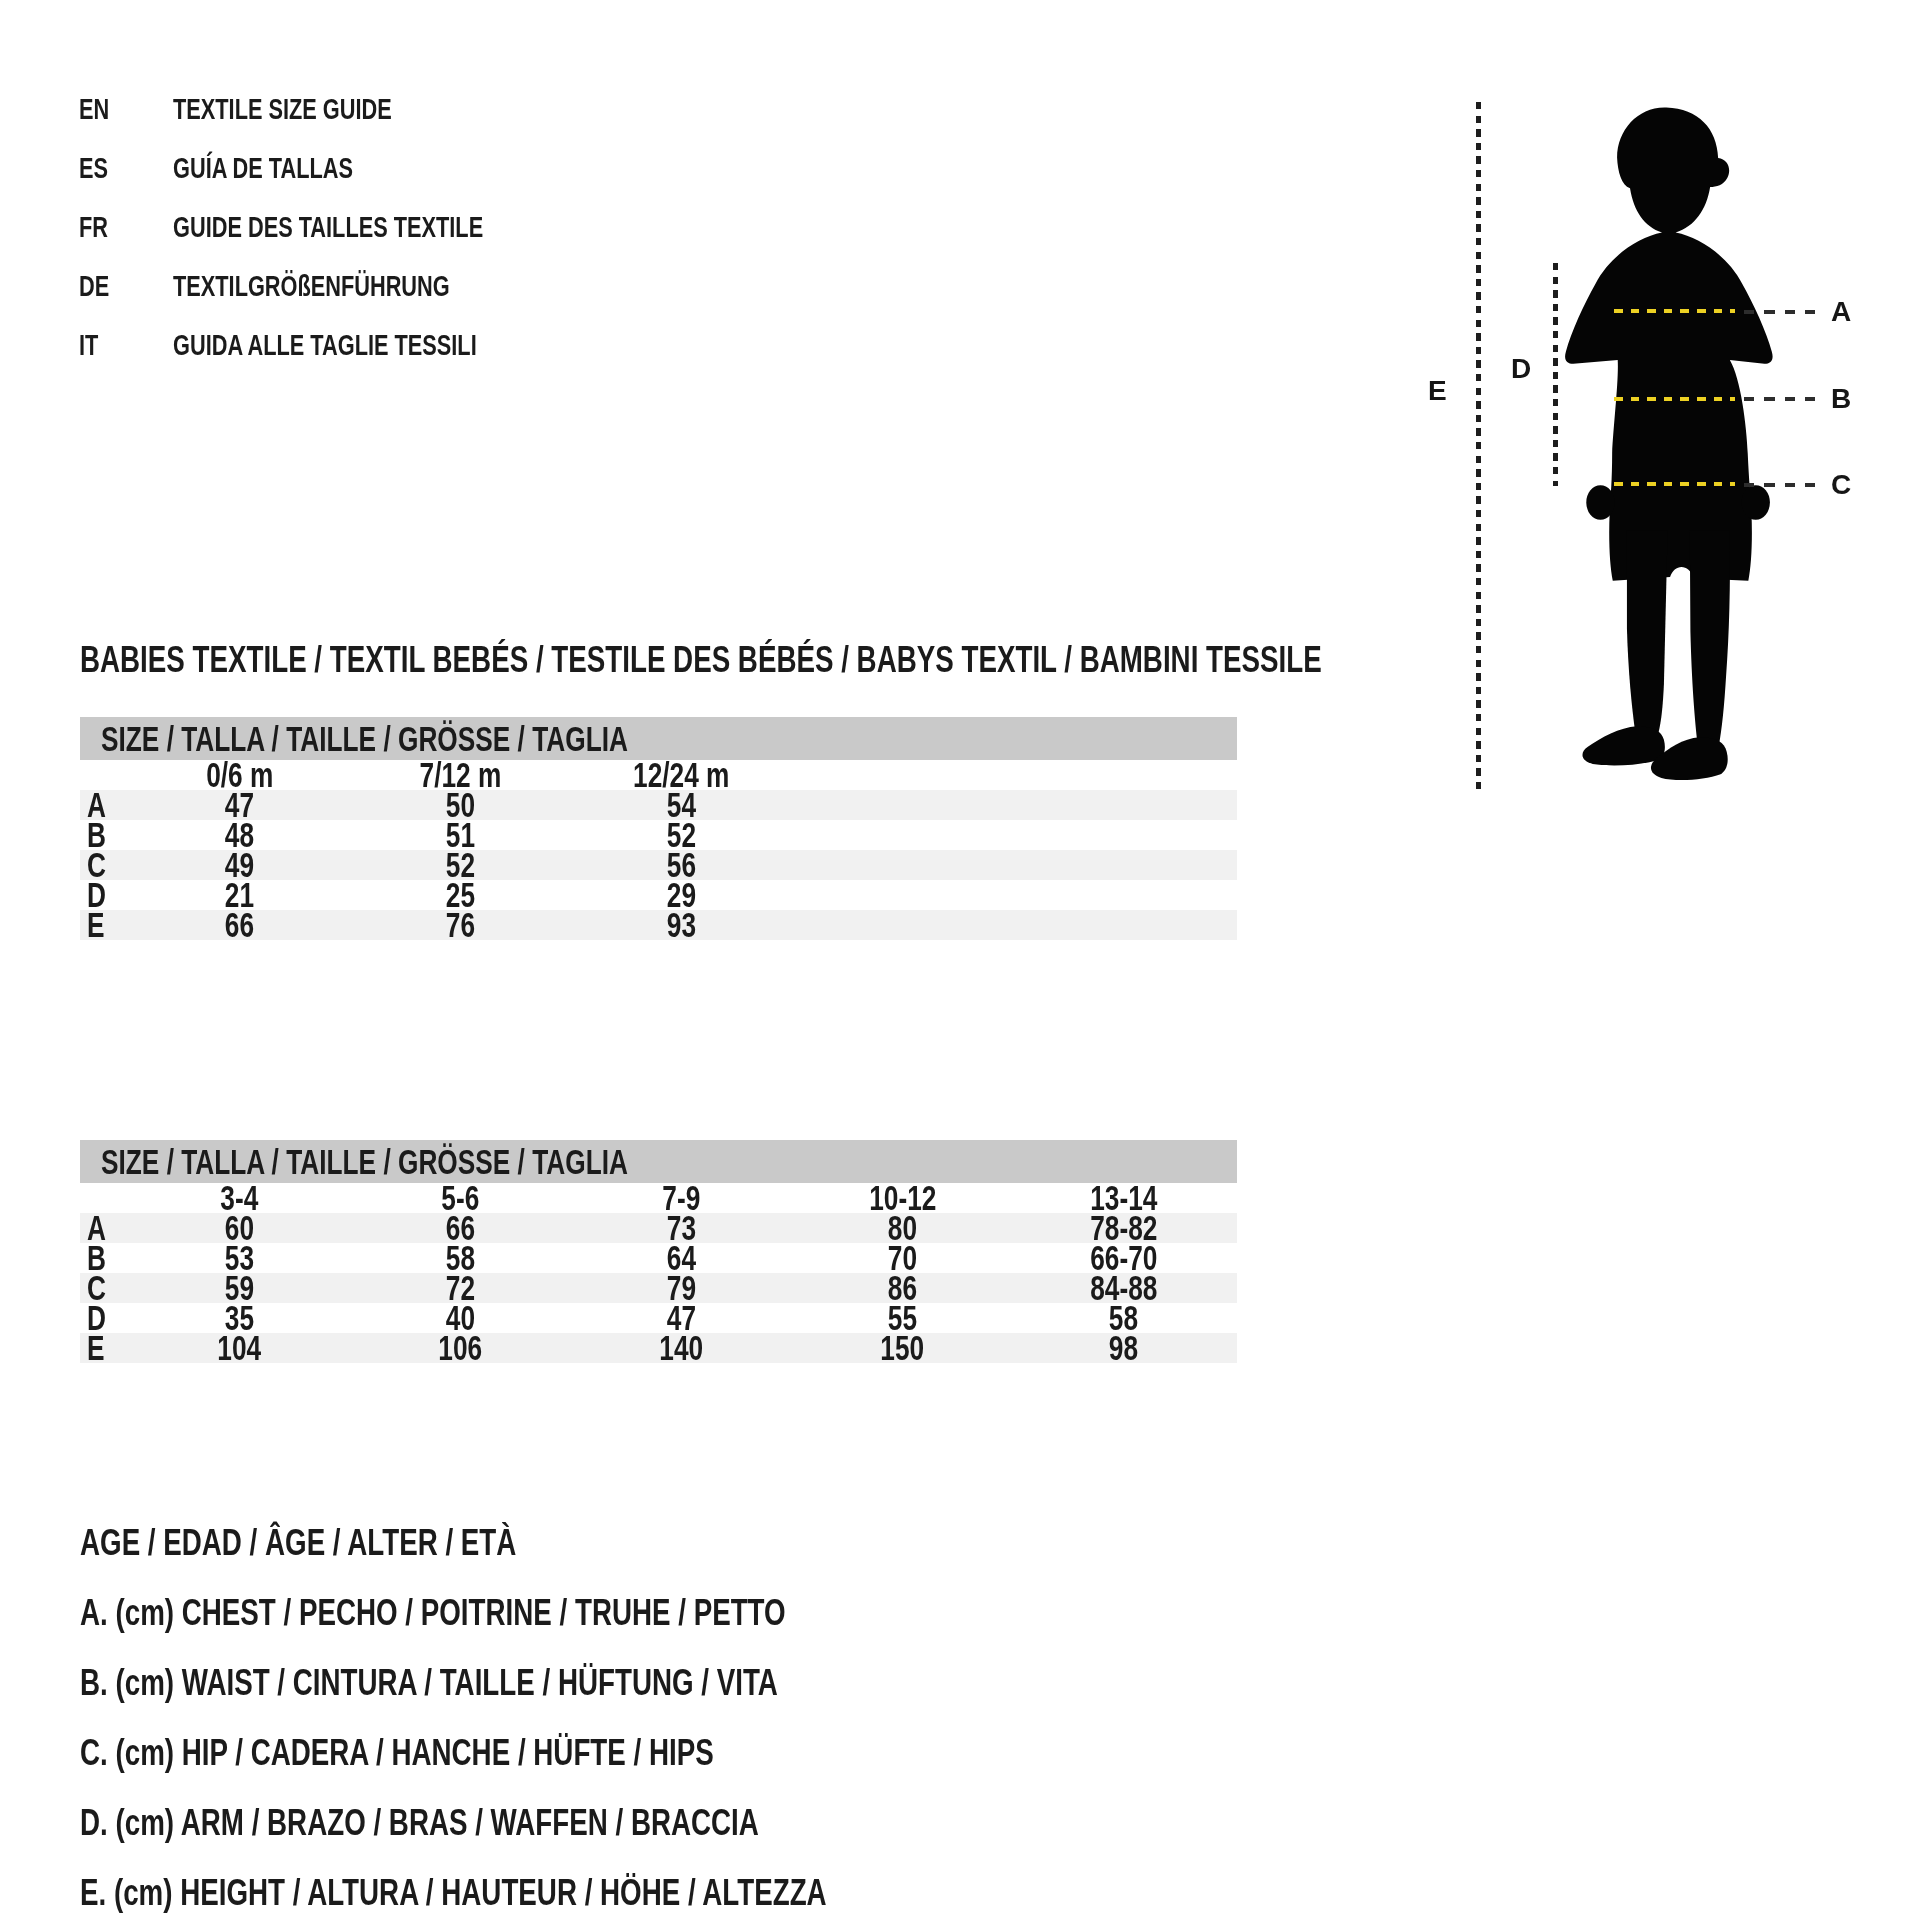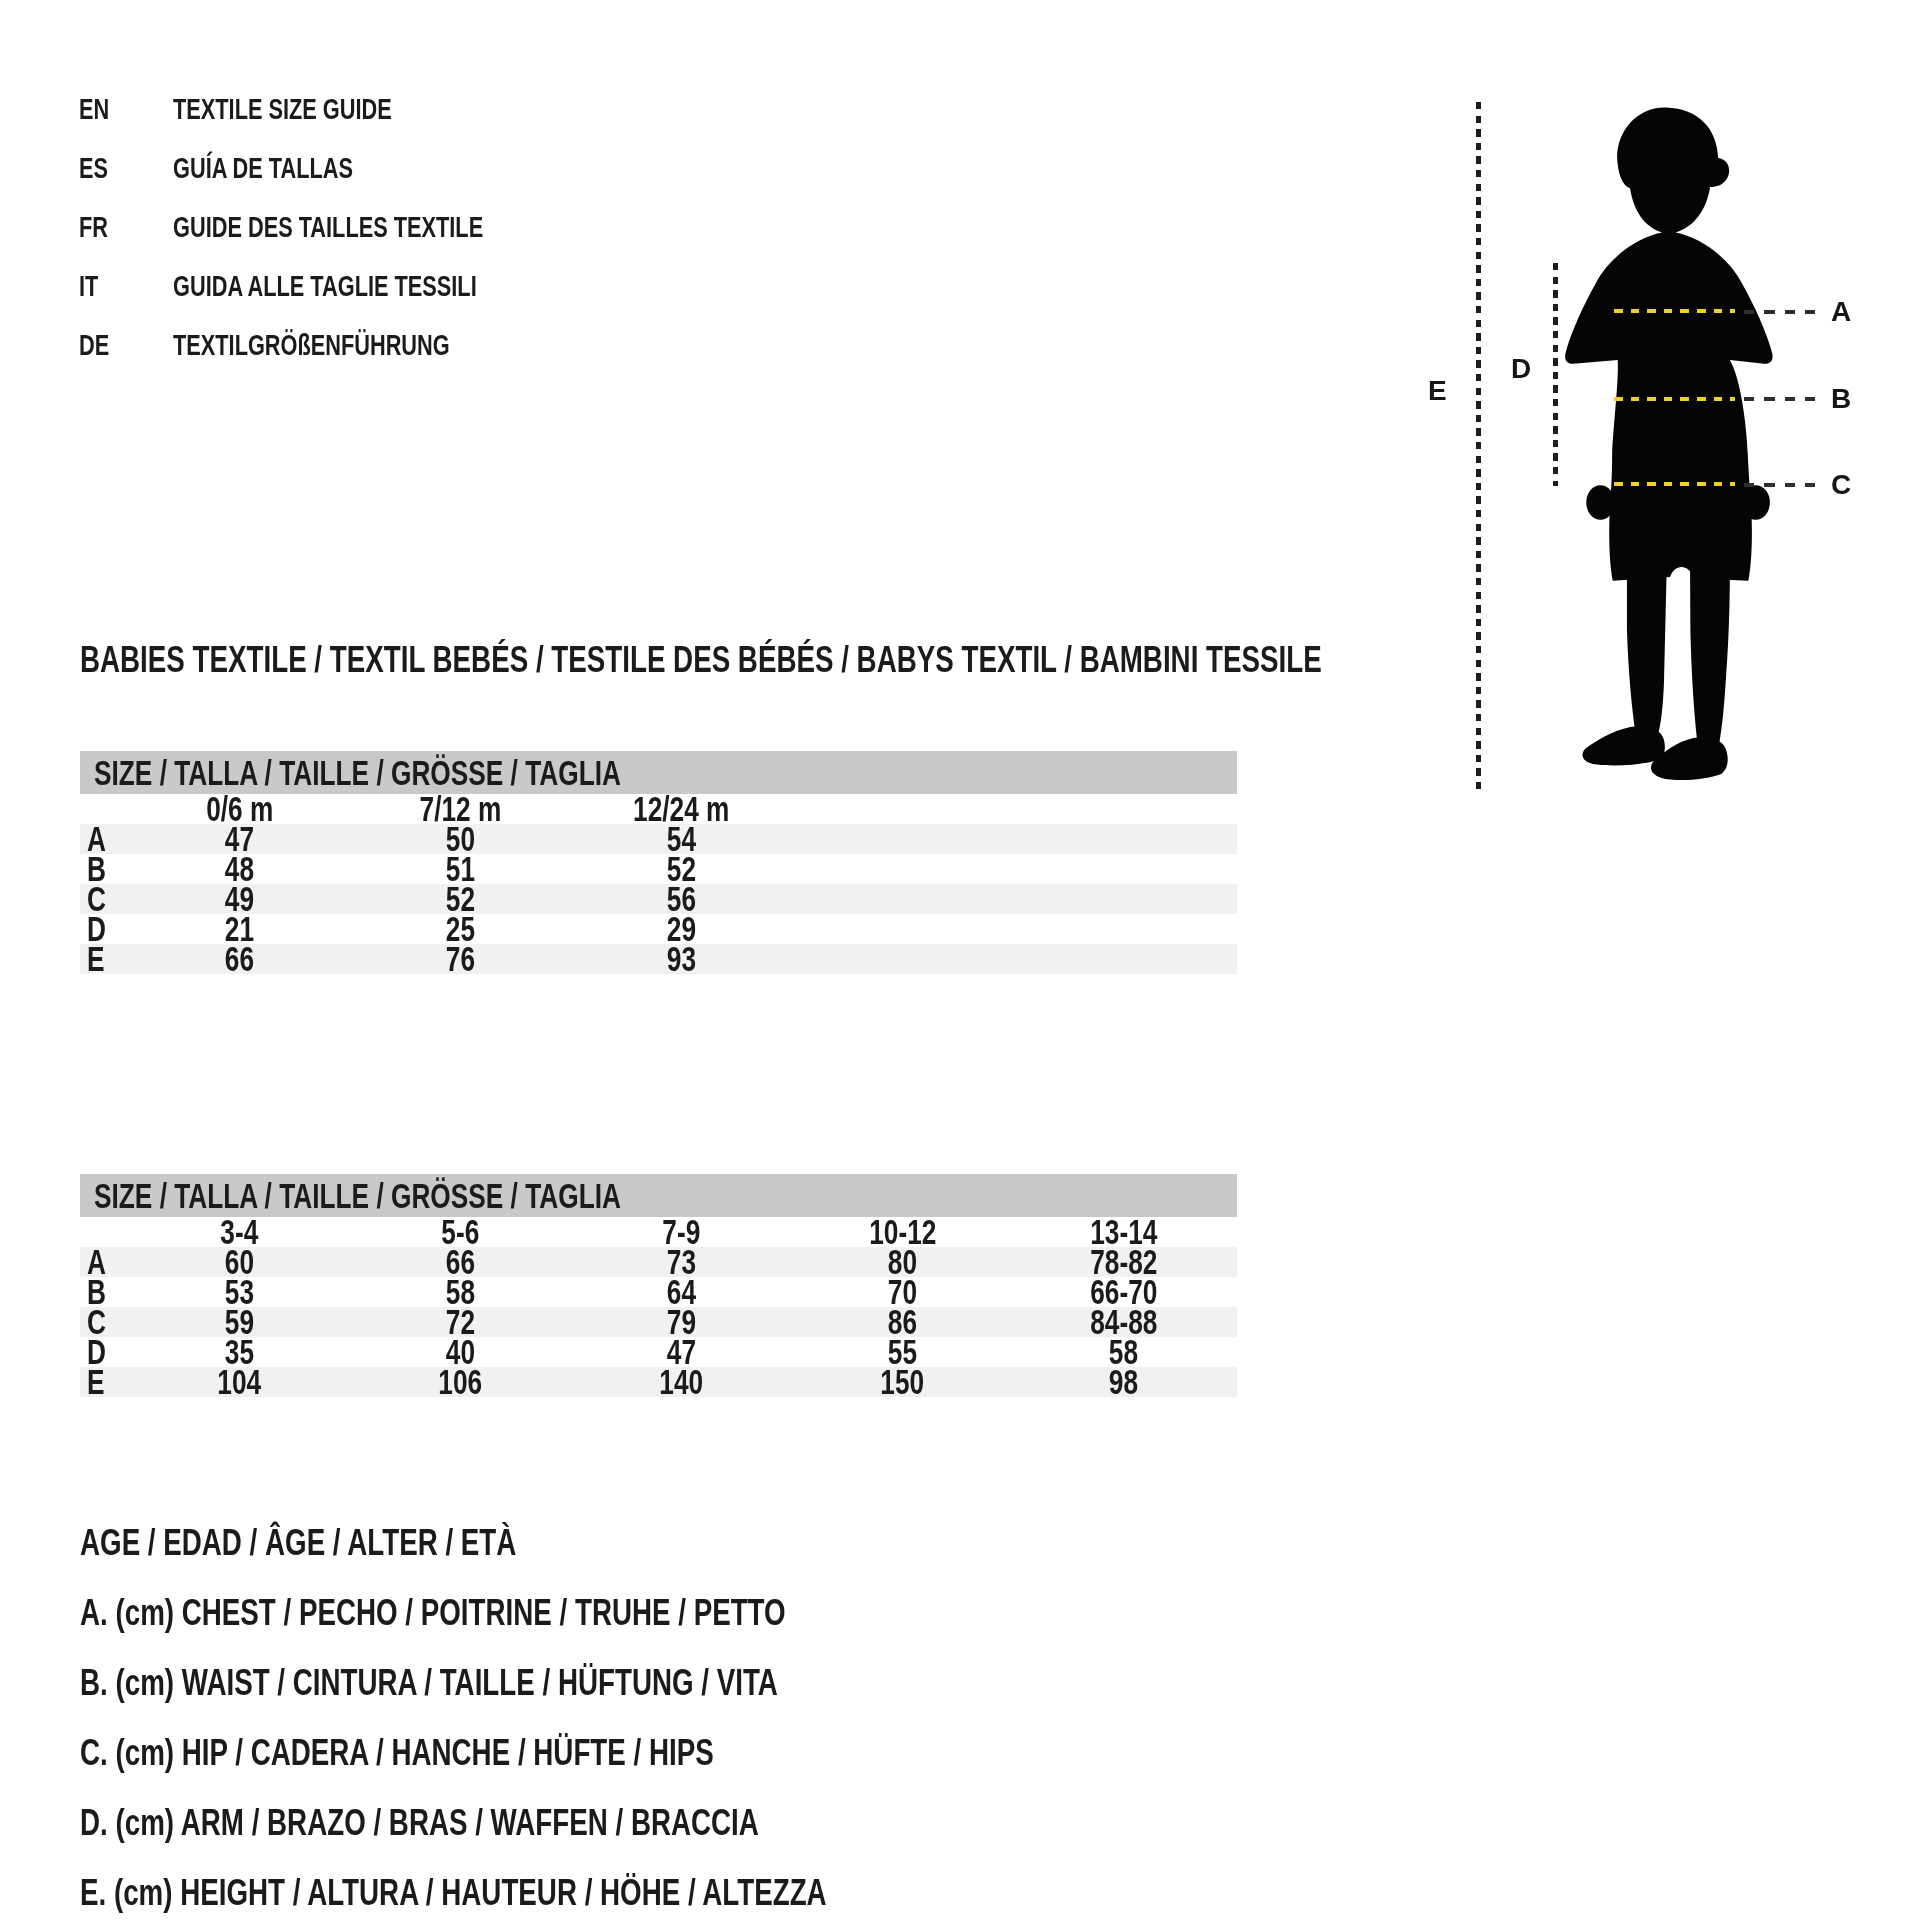--- a/index.html
+++ b/index.html
@@ -18,21 +18,21 @@
 
   
   .sec-title { position:absolute; left:80px; font-size:37px; line-height:37px; white-space:nowrap; }
   .sec-title.babies   { top:641px; }
   .sec-title.children { top:1071px; }
 
   
   .sg-table { position:absolute; left:80px; width:1157px; font-size:35px; }
   .sg-table.babies   { top:717px; }
   .sg-table.children { top:1140px; }
-  .t-bar { height:43px; background:#c9c9c9; display:flex; align-items:center; padding-left:14px; box-sizing:border-box;margin-top:34px; }
+  .t-bar { height:43px; background:#c9c9c9; display:flex; align-items:center; padding-left:21px; box-sizing:border-box; }
   .t-row { height:30px; display:flex; align-items:center; }
   .t-row.alt { background:#f1f1f1; }
   .c-letter { width:49px; padding-left:7.4px; box-sizing:border-box; }
   .c-val { width:221px; text-align:center; }
 
   
   .legend { position:absolute; left:80px; top:1508px; font-size:37px; }
   .legend-line { height:70px; display:flex; align-items:center; white-space:nowrap; }
 
   
@@ -67,26 +67,26 @@
     </div>
     <div class="lang-row">
       <span><span class="cx">ES</span></span>
       <span><span class="cx">GUÍA DE TALLAS</span></span>
     </div>
     <div class="lang-row">
       <span><span class="cx">FR</span></span>
       <span><span class="cx">GUIDE DES TAILLES TEXTILE</span></span>
     </div>
     <div class="lang-row">
+      <span><span class="cx">DE</span></span>
+      <span><span class="cx">TEXTILGRÖßENFÜHRUNG</span></span>
+    </div>
+    <div class="lang-row">
       <span><span class="cx">IT</span></span>
       <span><span class="cx">GUIDA ALLE TAGLIE TESSILI</span></span>
-    </div>
-    <div class="lang-row">
-      <span><span class="cx">DE</span></span>
-      <span><span class="cx">TEXTILGRÖßENFÜHRUNG</span></span>
     </div>
   </section>
 
   <svg class="sil" width="256" height="684" viewBox="0 0 415 1110" aria-hidden="true">
     <g fill="#050505">
 
       <path d="
         M 200 4
         C 252 6 282 38 284 86
         C 300 88 306 104 299 118

